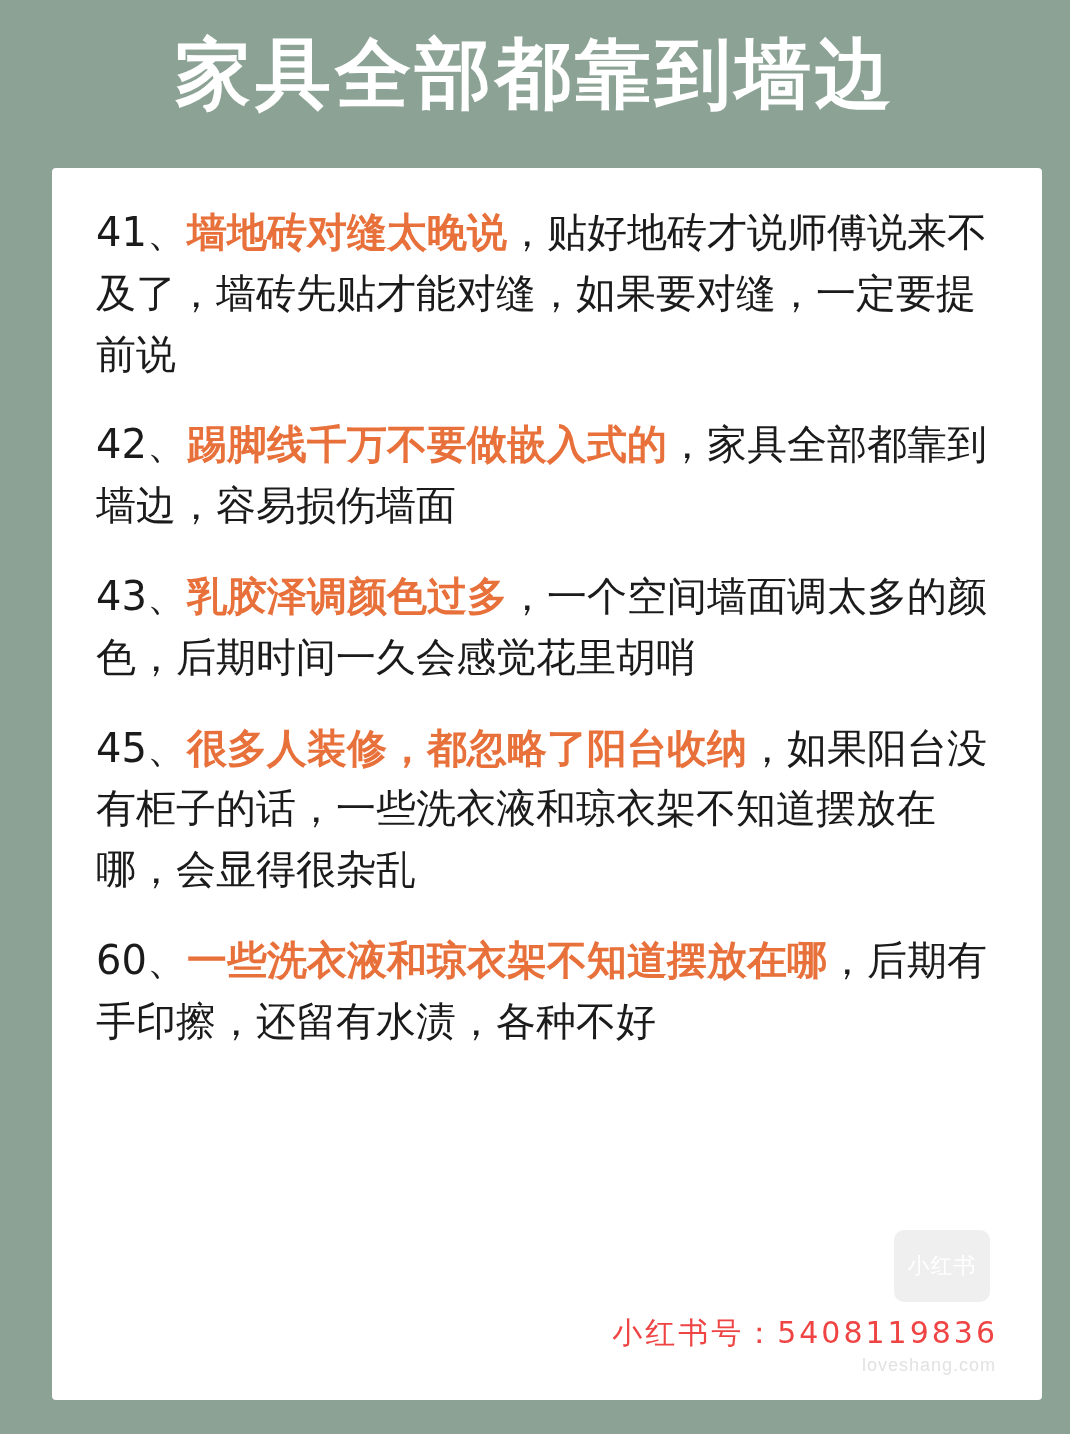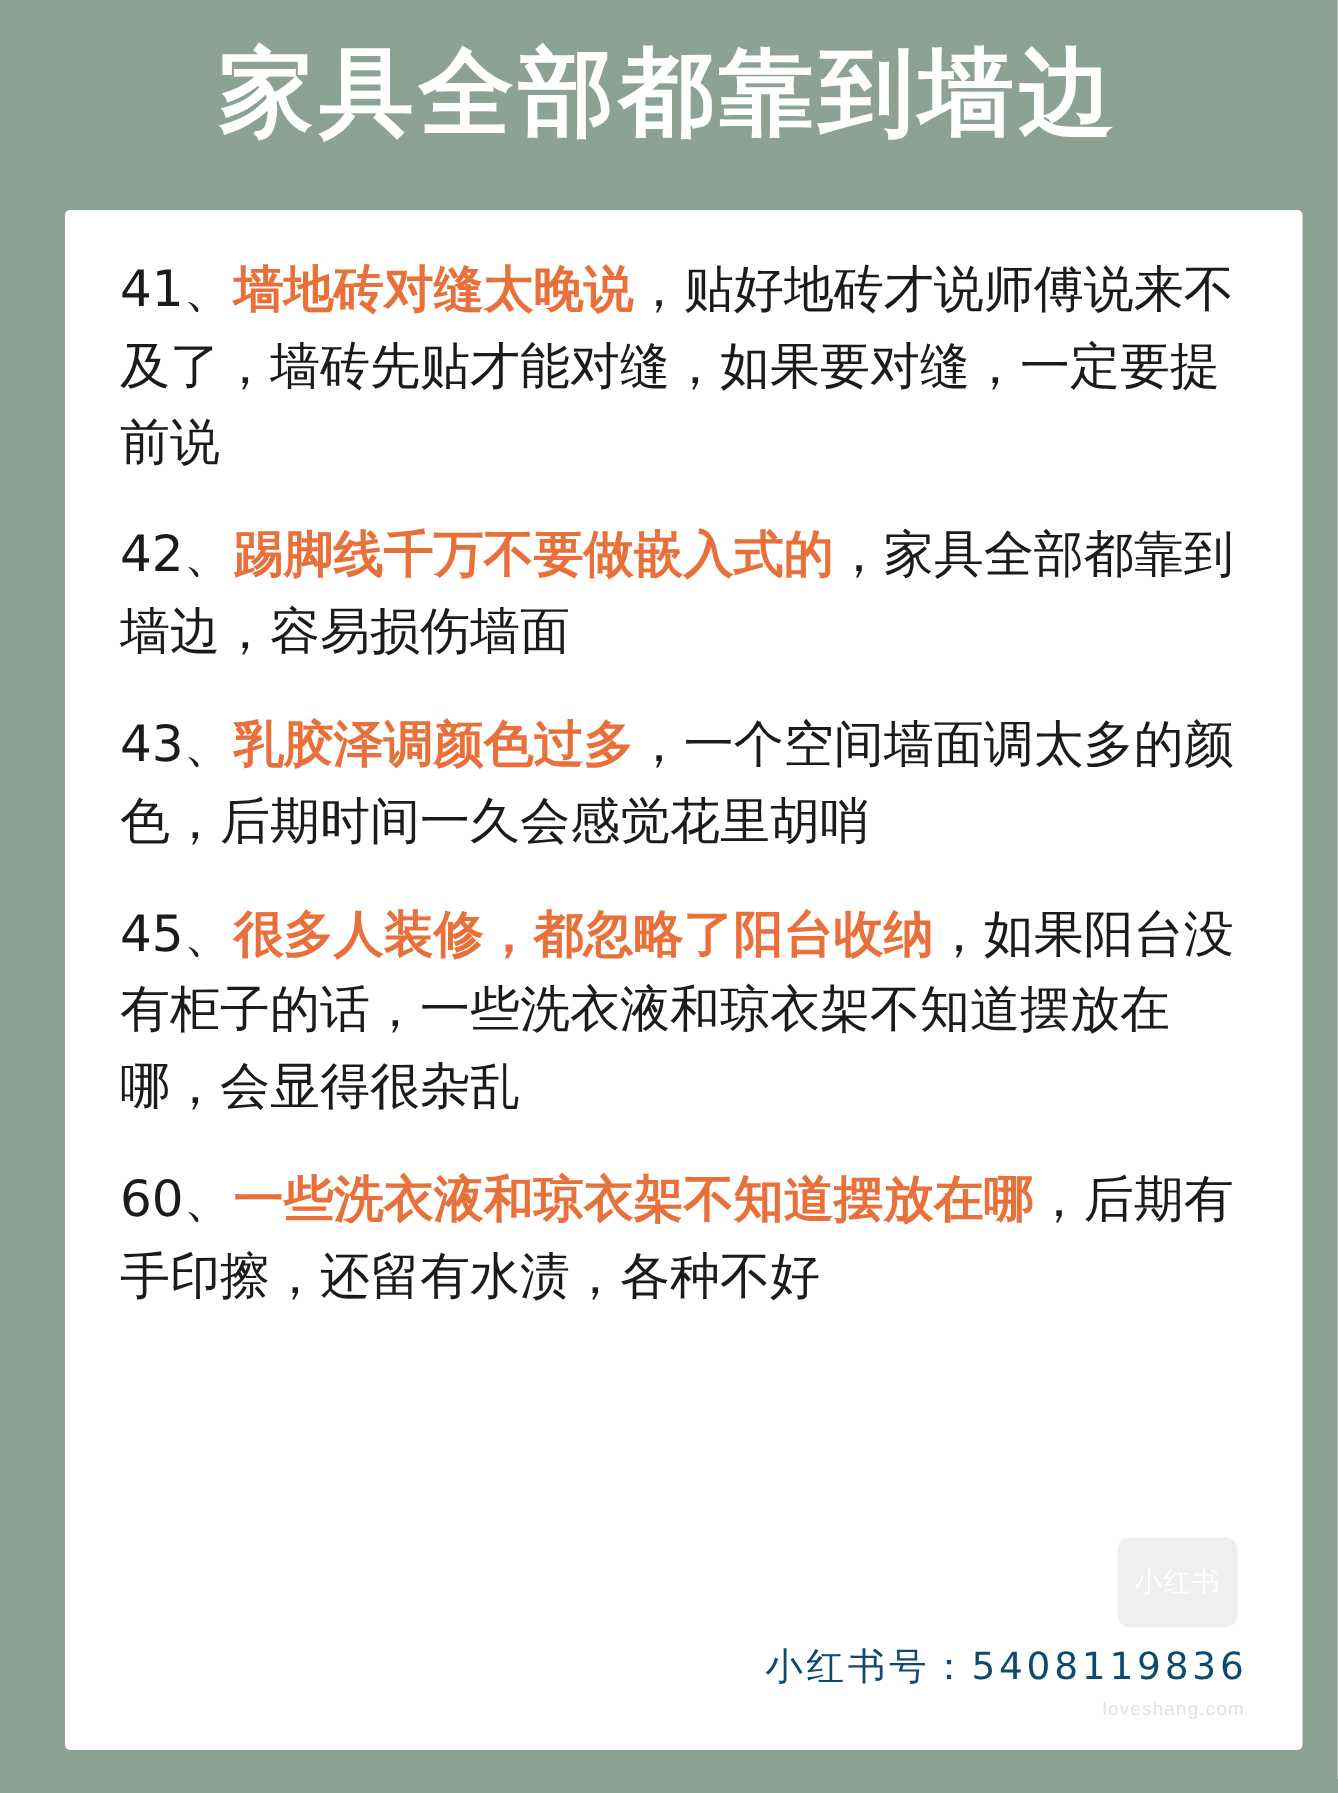--- a/index.html
+++ b/index.html
@@ -73,31 +73,31 @@
     font-size: 22px;
     display: flex;
     align-items: center;
     justify-content: center;
     letter-spacing: 1px;
   }
   .watermark-id {
     position: absolute;
     right: 44px;
     bottom: 46px;
-    color: #0c4a6e;
+    color: #ef4444;
     font-size: 30px;
     letter-spacing: 3px;
     font-family: "DejaVu Sans", "Liberation Sans", sans-serif;
   }
   .watermark-sub {
     position: absolute;
     right: 46px;
     bottom: 24px;
     color: #e2e2e2;
-    font-size: 15px;
+    font-size: 18px;
     letter-spacing: 1px;
   }
 </style>
 </head>
 <body>
 
 <div class="page">
 
   <div class="title">家具全部都靠到墙边</div>
 

